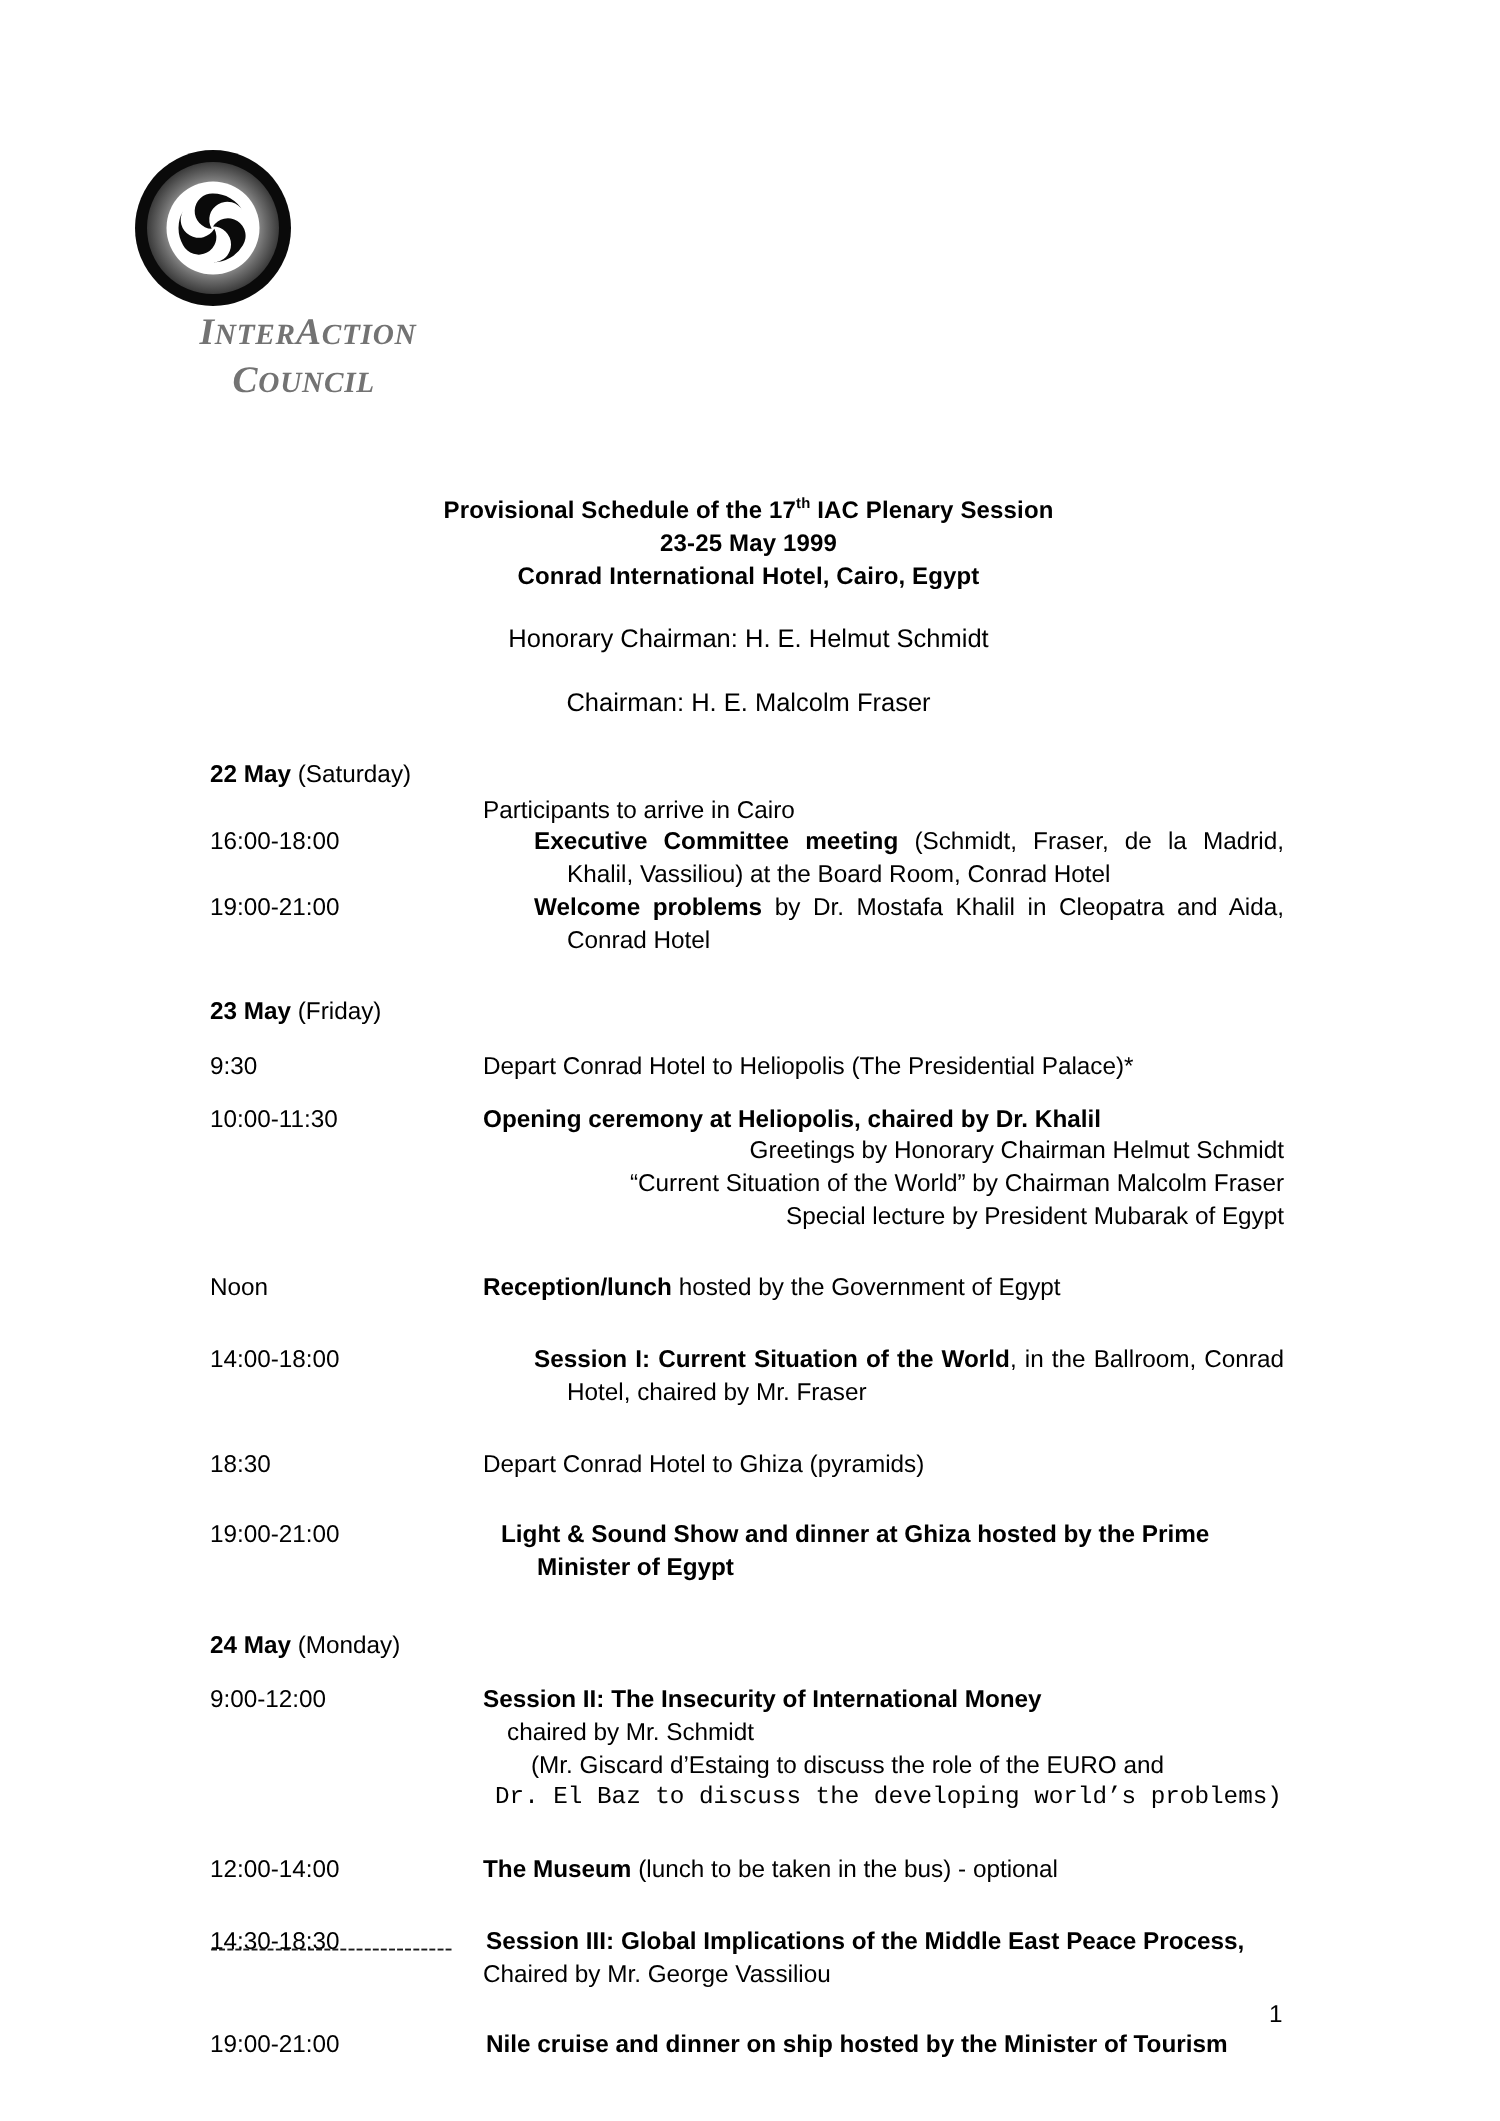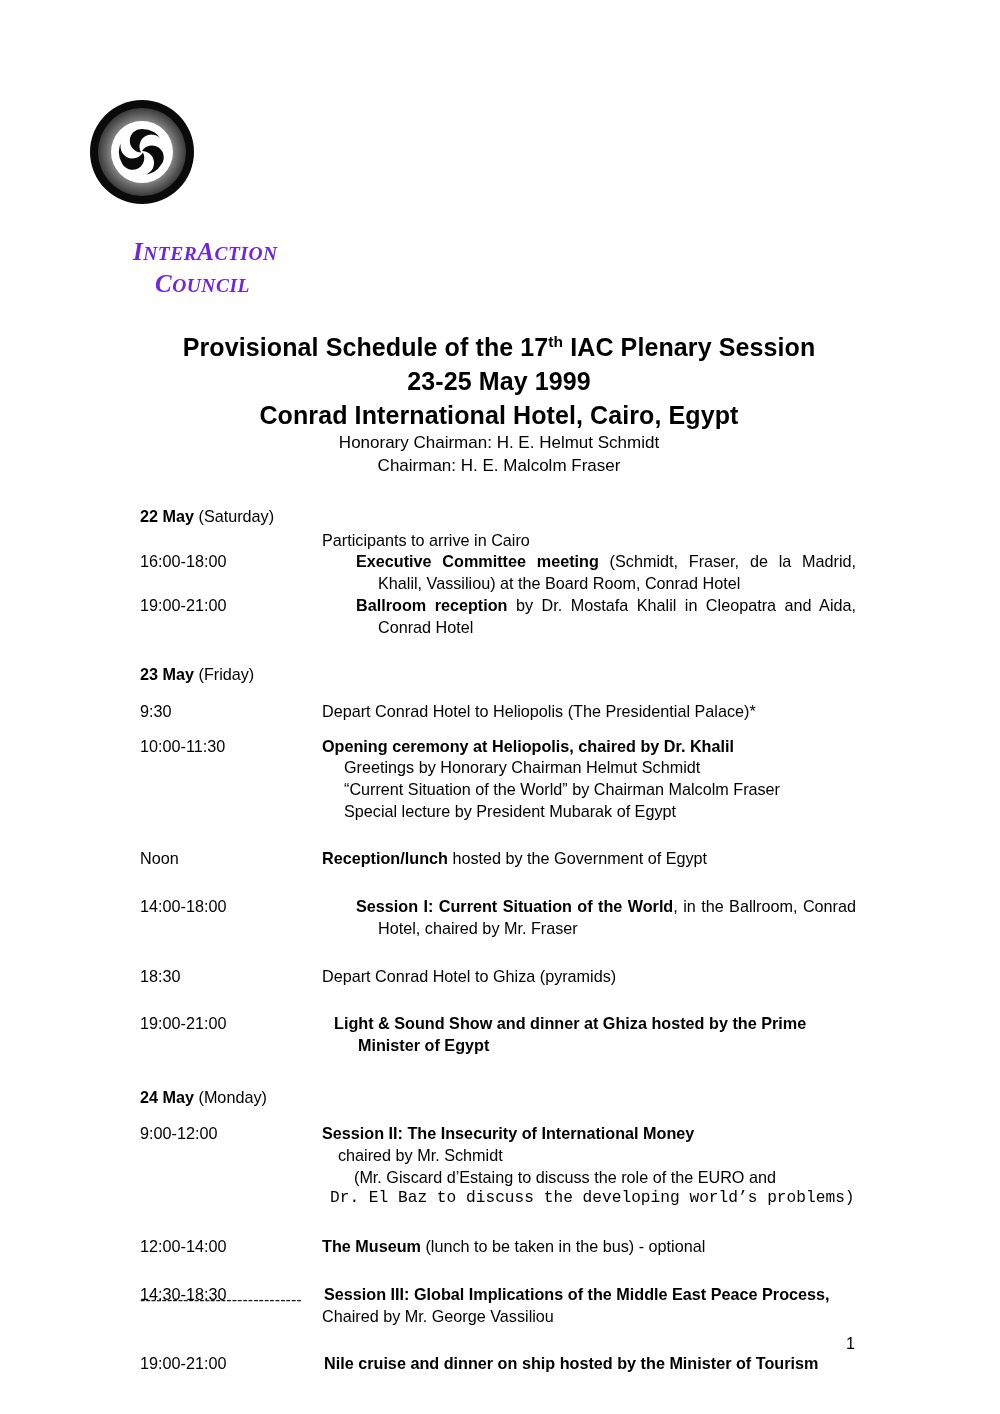--- a/index.html
+++ b/index.html
@@ -26,26 +26,25 @@
     left: 88px;
     top: 98px;
     width: 320px;
   }
   .logo-wrap {
     width: 108px;
     height: 108px;
     position: relative;
   }
   .org-name {
-    margin-top: 30px;
     padding-left: 45px;
     font-family: "Liberation Serif", serif;
     font-style: italic;
     font-weight: bold;
-    color: #6d28d9;
+    color: #737373;
     line-height: 1.28;
   }
   .org-name .ln {
     display: block;
     white-space: nowrap;
   }
   .org-name .ln-2 { padding-left: 22px; }
   .org-name .big {
     font-size: 25px;
     letter-spacing: 0.5px;
@@ -57,34 +56,35 @@
 
   
   .title-block {
     position: absolute;
     left: 140px;
     top: 330px;
     width: 718px;
     text-align: center;
   }
   .title-line {
-    font-size: 25px;
+    font-size: 16px;
     font-weight: bold;
     line-height: 1.36;
     letter-spacing: 0.1px;
   }
   .title-line sup {
     font-size: 0.62em;
     vertical-align: super;
     line-height: 0;
   }
   .subtitle-line {
     font-size: 17px;
     font-weight: normal;
     line-height: 1.34;
+    margin-top: 20px;
   }
 
   
   .schedule {
     position: absolute;
     left: 140px;
     top: 506px;
     width: 716px;
     font-size: 16.2px;
     line-height: 1.34;
@@ -112,21 +112,21 @@
     margin-left: 34px;
   }
   .daymark {
     margin-bottom: 2px;
   }
   .daymark b { font-weight: bold; }
   .gap-sm { height: 13px; }
   .gap-md { height: 26px; }
   .gap-lg { height: 30px; }
 
-  .sub1 { padding-left: 22px; }
+  .sub1 { padding-left: 22px; text-align: right; }
   .sub2 { padding-left: 16px; }
   .sub3 {
     padding-left: 32px;
     text-indent: 0;
     text-align: justify;
   }
   .sub4 { padding-left: 8px; font-family: Liberation Mono, monospace; }
   .indent-title { padding-left: 2px; }
   .indent-bold-cont {
     padding-left: 24px;
@@ -226,21 +226,21 @@
       <div class="col-body nojust">Participants to arrive in Cairo</div>
     </div>
 
     <div class="row">
       <div class="col-time">16:00-18:00</div>
       <div class="col-body hang"><b>Executive Committee meeting</b><span> (Schmidt, Fraser, de la Madrid, Khalil, Vassiliou) at the Board Room, Conrad Hotel</span></div>
     </div>
 
     <div class="row">
       <div class="col-time">19:00-21:00</div>
-      <div class="col-body hang"><b>Ballroom reception</b><span> by Dr. Mostafa Khalil in Cleopatra and Aida, Conrad Hotel</span></div>
+      <div class="col-body hang"><b>Welcome problems</b><span> by Dr. Mostafa Khalil in Cleopatra and Aida, Conrad Hotel</span></div>
     </div>
 
     <div class="gap-md"></div>
 
     <div class="row daymark">
       <div class="col-time"><b>23 May</b><span> (Friday)</span></div>
       <div class="col-body"></div>
     </div>
 
     <div class="gap-sm"></div>

